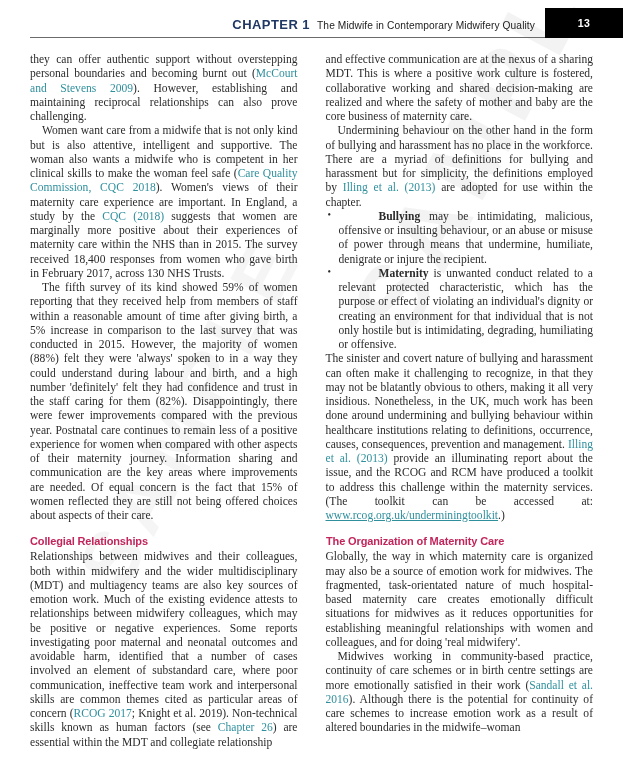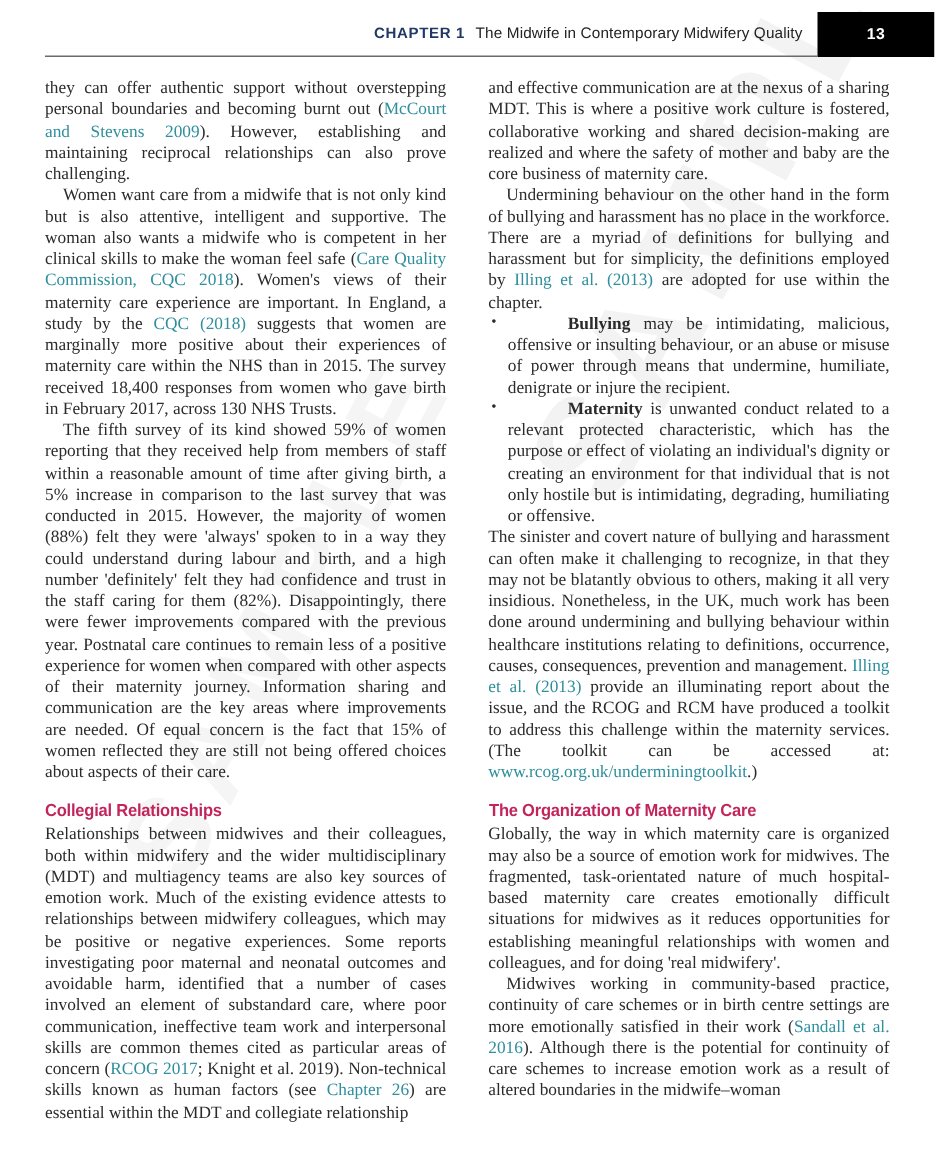--- a/index.html
+++ b/index.html
@@ -76,21 +76,21 @@
     position: absolute;
     top: 17px;
     right: 88px;
     display: flex;
     align-items: baseline;
     gap: 7px;
     font-family: "Liberation Sans", sans-serif;
     white-space: nowrap;
   }
   .header-chapter {
-    font-size: 10px;
+    font-size: 13px;
     font-weight: 700;
     color: #1f3864;
     letter-spacing: 0.45px;
   }
   .header-title {
     font-size: 10.2px;
     font-weight: 400;
     color: #232323;
     letter-spacing: 0.1px;
   }
@@ -126,20 +126,21 @@
     hyphens: manual;
   }
   p.indent {
     text-indent: 12px;
   }
   .cite {
     color: #2f8f9d;
   }
   .cite-link {
     color: #2f8f9d;
+    text-decoration: underline;
     text-underline-offset: 1px;
   }
   .bold-term {
     font-weight: 700;
     margin-left: 40px;
   }
 
   h2.section-heading {
     margin: 12px 0 1px 0;
     font-family: "Liberation Sans", sans-serif;

